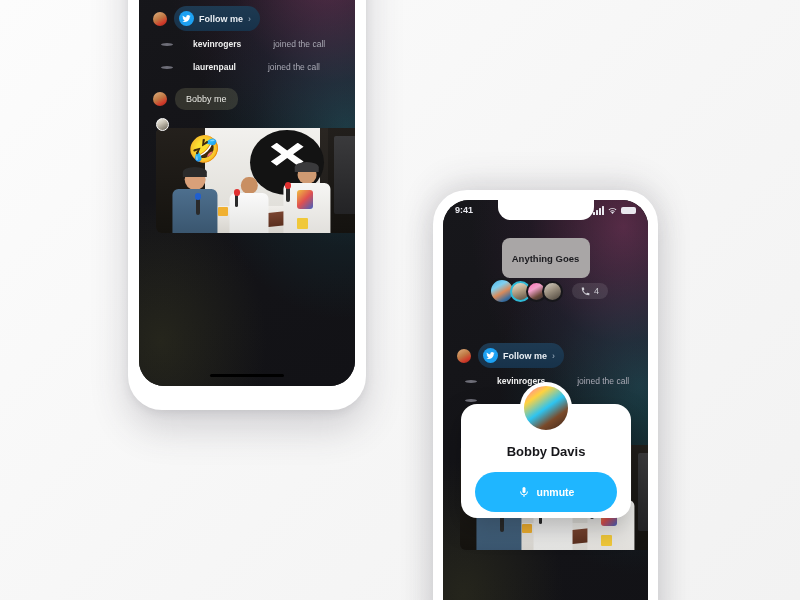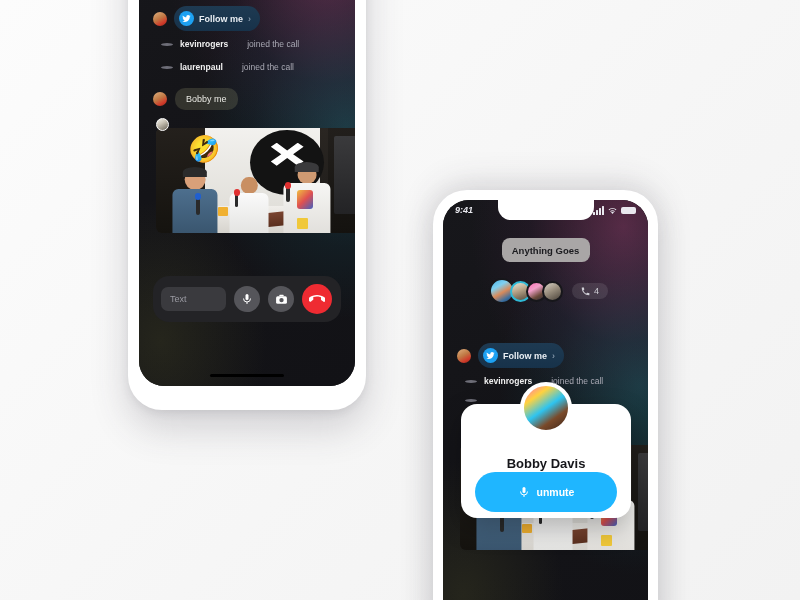--- a/index.html
+++ b/index.html
@@ -51,21 +51,21 @@
 
   
   .msg-row { position: absolute; display: flex; align-items: center; }
   .mini-av { border-radius: 50%; background-size: cover; flex: none; }
   .follow-pill { display: flex; align-items: center; gap: 5px;
     background: linear-gradient(180deg,#1e3a52 0%,#17324a 100%);
     border-radius: 999px; color: #e9eef3; font-weight: bold; }
   .tw-badge { border-radius: 50%; background: #1da1f2; display: flex;
     align-items: center; justify-content: center; flex: none; }
   .chev { color: #7f93a6; font-weight: bold; }
-  .sys-row { position: absolute; display: flex; align-items: center; gap: 7px;
+  .sys-row { position: absolute; display: flex; align-items: center; gap: 20px;
     color: #b9b9c2; white-space: nowrap; }
   .dot { width: 3px; height: 3px; border-radius: 50%; background: #6e6e78; flex: none; }
   .sys-row b { color: #efefef; font-weight: bold; }
   .sys-row span { color: #a9a9b4; padding-left: 12px; }
   .unmute-pill { display: flex; align-items: center;
     background: rgba(160,160,120,.22); border-radius: 10px; color: #e8e8e2; }
 
   
   .video-card { position: absolute; border-radius: 6px; overflow: hidden;
     background: #1c1c20; }
@@ -118,21 +118,21 @@
     box-shadow: 0 -6px 34px rgba(60,55,70,.16), 0 10px 30px rgba(60,55,70,.14);
   }
   #screen-right {
     left: 10px; top: 10px; width: 205px; height: 440px;
     border-radius: 26px 26px 0 0;
   }
   .notch { position: absolute; left: 50%; transform: translateX(-50%); top: 0;
     width: 96px; height: 20px; background: #ffffff; border-radius: 0 0 13px 13px; z-index: 6; }
   .statusbar { position: absolute; left: 0; right: 0; top: 0; height: 20px;
     display: flex; align-items: center; justify-content: space-between;
-    padding: 0 12px; color: #e8e8ee; z-index: 5; font-style: italic; }
+    padding: 0 12px; color: #e8e8ee; z-index: 5; }
   .sb-right { display: flex; align-items: center; gap: 3px; }
   .sig { display: flex; align-items: flex-end; gap: 1px; }
   .sig i { display: block; width: 2px; background: #e8e8ee; border-radius: .5px; }
   .batt { width: 15px; height: 7px; border-radius: 2px; background: #e8e8ee; }
   .topic-pill { position: absolute; background: #a9a6a6; border-radius: 8px;
     color: #1b1b1f; font-weight: bold; display: flex; align-items: center;
     justify-content: center; }
 
   
   .modal { position: absolute; background: #fff; border-radius: 16px;
@@ -219,44 +219,20 @@
             <div class="mic" style="left:6%; top:36%; width:8%; height:20%; background:#2a2a2a;"></div>
             <div class="mic" style="left:3%; top:29%; width:14%; height:10%; background:#e03030; border-radius:3px;"></div>
             <div class="mic" style="left:30%; top:40%; width:34%; height:26%; background:linear-gradient(135deg,#f0c040,#e05050,#4060c0); border-radius:3px;"></div>
           </div>
           <div class="mic" style="left:30%; bottom:16%; width:5%; height:9%; background:#f0b030; border-radius:1px;"></div>
           <div class="mic" style="left:69%; bottom:4%; width:5%; height:10%; background:#f0c83a; border-radius:1px;"></div>
         </div>
         <span class="emoji" style="left:32px; top:8px;">🤣</span>
       </div>
 
-      <div class="toolbar" style="left:14px; top:338px; width:188px; height:46px; padding:0 8px; gap:8px;">
-        <div class="text-field" style="width:65px; height:24px; padding:0 9px; font-size:9px;">Text</div>
-        <div class="rnd-btn btn-grey" style="width:26px;height:26px;">
-          <svg width="12" height="12" viewBox="0 0 24 24">
-            <rect x="9" y="2" width="6" height="12" rx="3" fill="#fff"></rect>
-            <path d="M5 11a7 7 0 0 0 14 0" stroke="#fff" stroke-width="2" fill="none"></path>
-            <rect x="11" y="18" width="2" height="4" fill="#fff"></rect>
-          </svg>
-        </div>
-        <div class="rnd-btn btn-grey" style="width:26px;height:26px;">
-          <svg width="13" height="13" viewBox="0 0 24 24">
-            <rect x="2" y="6" width="20" height="14" rx="3" fill="#fff"></rect>
-            <circle cx="12" cy="13" r="4" fill="#55555a"></circle>
-            <rect x="8" y="3" width="8" height="3" rx="1" fill="#fff"></rect>
-          </svg>
-        </div>
-        <div class="rnd-btn btn-red" style="width:30px;height:30px;">
-          <svg width="16" height="16" viewBox="0 0 24 24">
-            <g transform="rotate(134 12 12)">
-              <path d="M6.6 10.8c1.6 3.1 4.1 5.6 7.2 7.2l2.4-2.4c.3-.3.8-.4 1.2-.3 1.2.4 2.5.6 3.9.6.6 0 1 .4 1 1V21c0 .6-.4 1-1 1C10.9 22 2 13.1 2 2c0-.6.4-1 1-1h4.1c.6 0 1 .4 1 1 0 1.3.2 2.6.6 3.9.1.4 0 .9-.3 1.2l-2.4 2.4z" fill="#fff"></path>
-            </g>
-          </svg>
-        </div>
-      </div>
 
       <div class="home-ind" style="left:50%; margin-left:-37px; bottom:9px; width:74px; height:3px;"></div>
     </div>
   </div>
 
   <div class="phone" id="phone-right">
     <div class="screen" id="screen-right">
       <div class="chatbg"></div>
       <div class="notch"></div>
 
@@ -271,21 +247,21 @@
           </span>
           <svg width="11" height="9" viewBox="0 0 24 20">
             <path d="M12 18l-3.3-4a5 5 0 0 1 6.6 0L12 18z" fill="#e8e8ee"></path>
             <path d="M4 8.5a12 12 0 0 1 16 0" stroke="#e8e8ee" stroke-width="2.4" fill="none"></path>
             <path d="M7.2 12a8 8 0 0 1 9.6 0" stroke="#e8e8ee" stroke-width="2.2" fill="none"></path>
           </svg>
           <span class="batt"></span>
         </span>
       </div>
 
-      <div class="topic-pill" style="left:50%; margin-left:-44px; top:38px; width:88px; height:24px; font-size:9.5px;">Anything Goes</div>
+      <div class="topic-pill" style="left:50%; margin-left:-44px; top:38px; width:88px; height:40px; font-size:9.5px;">Anything Goes</div>
 
       <div class="avatar-row" style="left:46px; top:78px;">
         <div class="av a1" style="width:26px;height:26px;"></div>
         <div class="av a2 ring" style="width:21px;height:21px;margin-left:-5px;"></div>
         <div class="av a3" style="width:21px;height:21px;margin-left:-5px;"></div>
         <div class="av a4" style="width:21px;height:21px;margin-left:-5px;"></div>
         <div class="count-pill" style="margin-left:9px;padding:3px 9px;font-size:9px;">
           <svg width="9" height="9" viewBox="0 0 24 24">
             <path d="M6.6 10.8c1.6 3.1 4.1 5.6 7.2 7.2l2.4-2.4c.3-.3.8-.4 1.2-.3 1.2.4 2.5.6 3.9.6.6 0 1 .4 1 1V21c0 .6-.4 1-1 1C10.9 22 2 13.1 2 2c0-.6.4-1 1-1h4.1c.6 0 1 .4 1 1 0 1.3.2 2.6.6 3.9.1.4 0 .9-.3 1.2l-2.4 2.4z" fill="#cfcfd6"></path>
           </svg>
@@ -346,21 +322,21 @@
             <div class="mic" style="left:3%; top:29%; width:14%; height:10%; background:#e03030; border-radius:3px;"></div>
             <div class="mic" style="left:30%; top:40%; width:34%; height:26%; background:linear-gradient(135deg,#f0c040,#e05050,#4060c0); border-radius:3px;"></div>
           </div>
           <div class="mic" style="left:30%; bottom:16%; width:5%; height:9%; background:#f0b030; border-radius:1px;"></div>
           <div class="mic" style="left:69%; bottom:4%; width:5%; height:10%; background:#f0c83a; border-radius:1px;"></div>
         </div>
       </div>
 
       <div class="modal" style="left:18px; top:204px; width:170px; height:114px; z-index:8;">
         <div class="modal-av a7" style="top:-22px; width:52px; height:52px;"></div>
-        <div class="modal-name" style="top:52px; font-size:13px;">Bobby Davis</div>
+        <div class="modal-name" style="top:40px; font-size:13px;">Bobby Davis</div>
         <div class="modal-btn" style="left:14px; top:68px; width:142px; height:40px; font-size:10.5px;">
           <svg width="12" height="12" viewBox="0 0 24 24">
             <rect x="9" y="2" width="6" height="12" rx="3" fill="#fff"></rect>
             <path d="M5 11a7 7 0 0 0 14 0" stroke="#fff" stroke-width="2" fill="none"></path>
             <rect x="11" y="18" width="2" height="4" fill="#fff"></rect>
           </svg>
           <span>unmute</span>
         </div>
       </div>
     </div>

